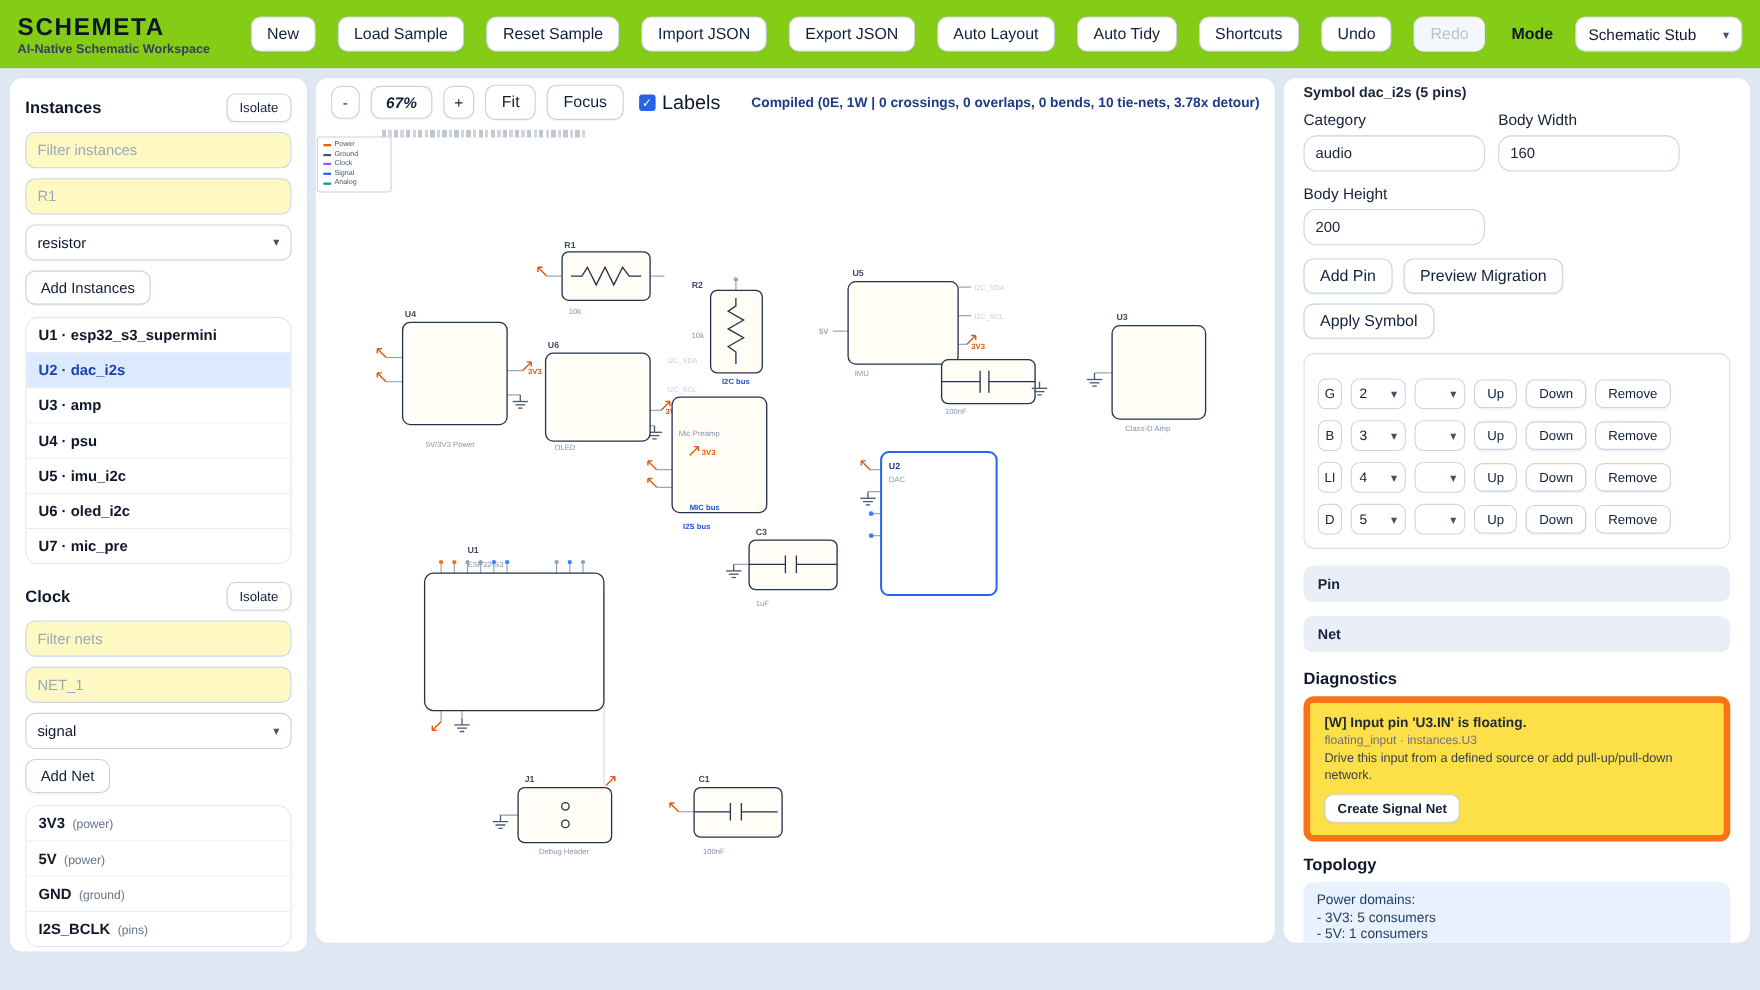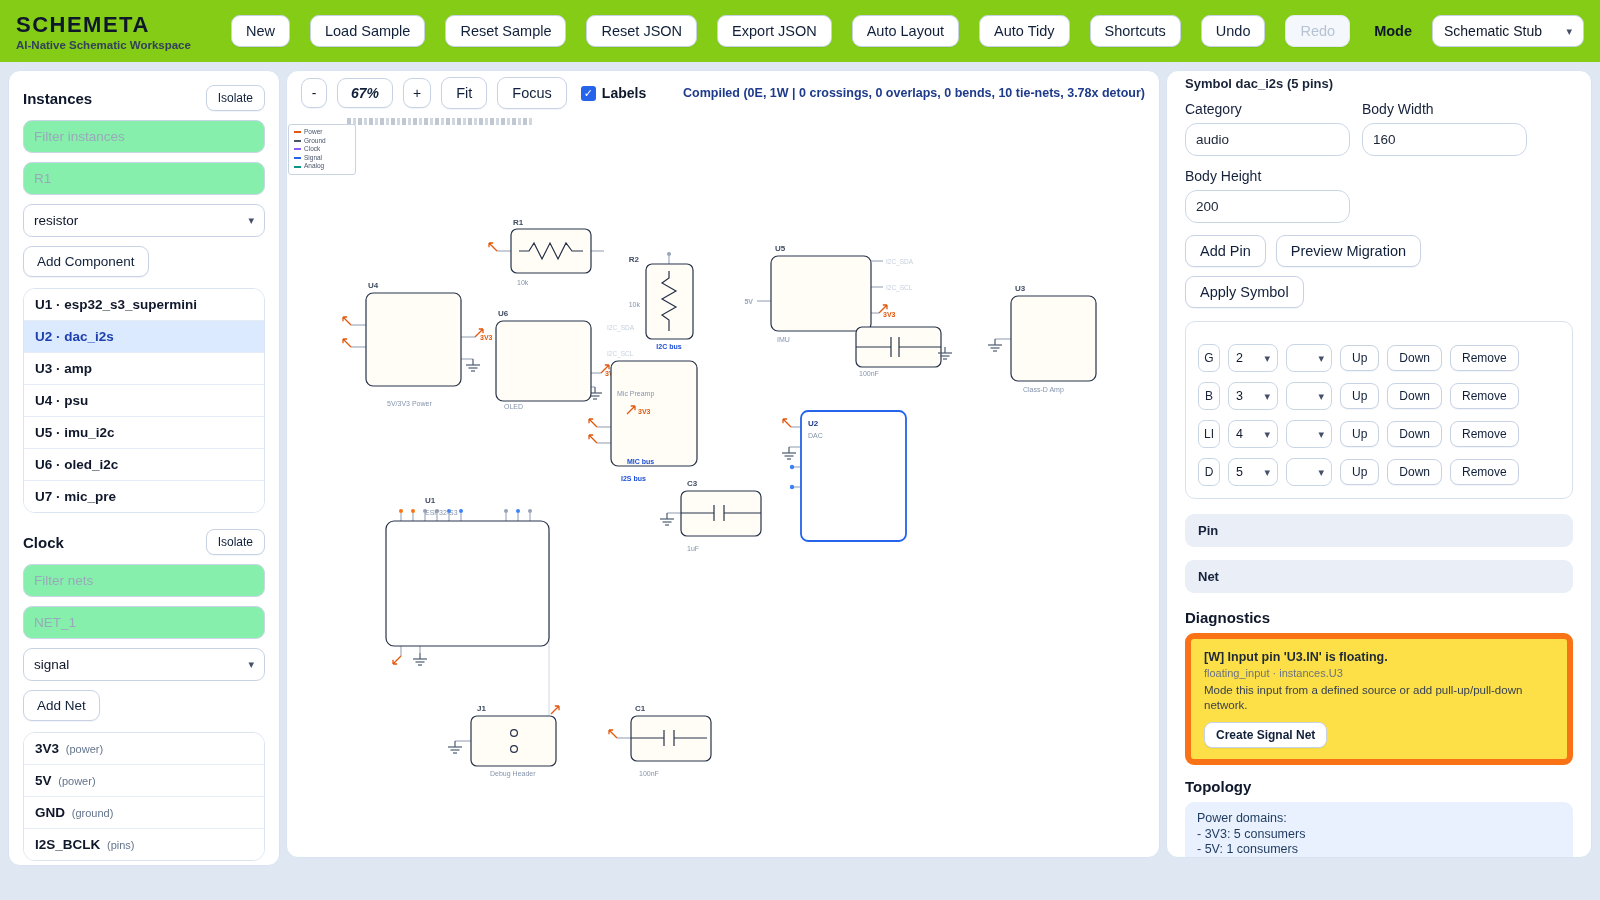--- a/index.html
+++ b/index.html
@@ -19,37 +19,37 @@
     font-size:14px;display:flex;align-items:center;justify-content:space-between;gap:8px;cursor:pointer;}
   .chev{font-size:11px;color:#44506a;}
   .panel{position:absolute;background:#fff;border:1px solid #d9e4f2;border-radius:12px;
     box-sizing:border-box;overflow:hidden;}
   #left{left:8px;top:70px;width:272px;height:796px;padding:14px;}
   #mid{left:286px;top:70px;width:874px;height:788px;}
   #right{left:1166px;top:70px;width:426px;height:788px;padding:14px 18px;}
   .sechead{display:flex;align-items:center;justify-content:space-between;margin-bottom:9px;}
   .sechead h2{font-size:15px;margin:0;font-weight:700;}
   .inp{width:100%;box-sizing:border-box;border:1px solid #c9d6e6;border-radius:9px;
-    padding:8px 10px;font-size:13.5px;font-family:"Liberation Sans",sans-serif;color:#1a2438;outline:none;margin-bottom:9px;background:#86efac;}
+    padding:8px 10px;font-size:13.5px;font-family:"Liberation Sans",sans-serif;color:#1a2438;outline:none;margin-bottom:9px;background:#fef9c3;}
   .inp::placeholder{color:#9aa8bc;}
   .sideselect{margin-bottom:9px;font-size:13.5px;padding:8px 10px;}
   .addbtn{margin-bottom:11px;font-size:13.5px;padding:7px 13px;}
   .list{border:1px solid #dbe5f1;border-radius:12px;overflow:hidden;margin-bottom:16px;}
   .row{padding:8px 11px;font-size:13.5px;font-weight:600;border-bottom:1px solid #e7edf6;cursor:pointer;background:#fff;}
   .row:last-child{border-bottom:none;}
   .row.sel{background:#dbeafe;color:#1e40af;}
   .row .kind{font-weight:400;font-size:11px;color:#64748b;margin-left:3px;}
   
   .ctools{height:44px;display:flex;align-items:center;gap:10px;padding:0 14px;box-sizing:border-box;}
   .zbtn{min-width:26px;text-align:center;padding:6px 9px;font-size:14px;}
   .zlvl{padding:6px 13px;font-size:14px;font-weight:600;font-style:italic;}
   .cbwrap{display:flex;align-items:center;gap:6px;margin-left:4px;}
   .cb{width:15px;height:15px;background:#2563eb;border-radius:3px;color:#fff;font-size:11px;
     display:flex;align-items:center;justify-content:center;cursor:pointer;}
-  .cblbl{font-size:14px;font-weight:700;}
+  .cblbl{font-size:18px;font-weight:400;}
   .status{margin-left:auto;font-size:12.5px;font-weight:700;color:#1e3a8a;}
   .scharea{position:relative;width:874px;height:744px;}
   .legend{position:absolute;left:1px;top:9px;width:56px;background:#fff;border:1px solid #c9d4e2;
     border-radius:3px;padding:3px 5px;z-index:3;}
   .legend .li{font-size:6.5px;line-height:8.6px;color:#475569;display:flex;align-items:center;gap:3px;white-space:nowrap;}
   .legend .chip{width:7px;height:2px;display:inline-block;}
   .lg0{background:#e1580e;} .lg1{background:#475569;} .lg2{background:#8b5cf6;}
   .lg3{background:#2563eb;} .lg4{background:#0d9488;}
   .hintstrip{position:absolute;left:60px;top:3px;width:186px;height:7px;opacity:.55;
     background:repeating-linear-gradient(90deg,#8d9aad 0 4px,transparent 4px 6px,#aab6c6 6px 9px,transparent 9px 11px);}
@@ -99,21 +99,21 @@
 <body>
 
 <div class="hdr">
   <div class="logo">
     <div class="t">SCHEMETA</div>
     <div class="s">AI-Native Schematic Workspace</div>
   </div>
   <button class="btn">New</button>
   <button class="btn">Load Sample</button>
   <button class="btn">Reset Sample</button>
-  <button class="btn">Reset JSON</button>
+  <button class="btn">Import JSON</button>
   <button class="btn">Export JSON</button>
   <button class="btn">Auto Layout</button>
   <button class="btn">Auto Tidy</button>
   <button class="btn">Shortcuts</button>
   <button class="btn">Undo</button>
   <button class="btn disabled">Redo</button>
   <span class="modelbl">Mode</span>
   <div class="select" style="min-width:128px">
     <span>Schematic Stub</span>
     <span class="chev">▾</span>
@@ -124,21 +124,21 @@
   <div class="sechead">
     <h2>Instances</h2>
     <button class="btn sm">Isolate</button>
   </div>
   <input class="inp" placeholder="Filter instances" style="">
   <input class="inp" placeholder="R1" style="">
   <div class="select sideselect">
     <span>resistor</span>
     <span class="chev">▾</span>
   </div>
-  <button class="btn addbtn">Add Component</button>
+  <button class="btn addbtn">Add Instances</button>
   <div class="list">
     <div class="row">U1 · esp32_s3_supermini</div>
     <div class="row sel">U2 · dac_i2s</div>
     <div class="row">U3 · amp</div>
     <div class="row">U4 · psu</div>
     <div class="row">U5 · imu_i2c</div>
     <div class="row">U6 · oled_i2c</div>
     <div class="row">U7 · mic_pre</div>
   </div>
   <div class="sechead">
@@ -476,21 +476,21 @@
     </div>
   </div>
 
   <div class="sectionbar">Pin</div>
   <div class="sectionbar" style="margin-top:13px">Net</div>
 
   <div class="diagh">Diagnostics</div>
   <div class="warnbox">
     <div class="wt">[W] Input pin 'U3.IN' is floating.</div>
     <div class="wm">floating_input · instances.U3</div>
-    <div class="wa">Mode this input from a defined source or add pull-up/pull-down network.</div>
+    <div class="wa">Drive this input from a defined source or add pull-up/pull-down network.</div>
     <button class="btn">Create Signal Net</button>
   </div>
 
   <div class="topoh">Topology</div>
   <div class="topobox">
     <div>Power domains:</div>
     <div>- 3V3: 5 consumers</div>
     <div>- 5V: 1 consumers</div>
     <div>- GND: 8 consumers</div>
 

